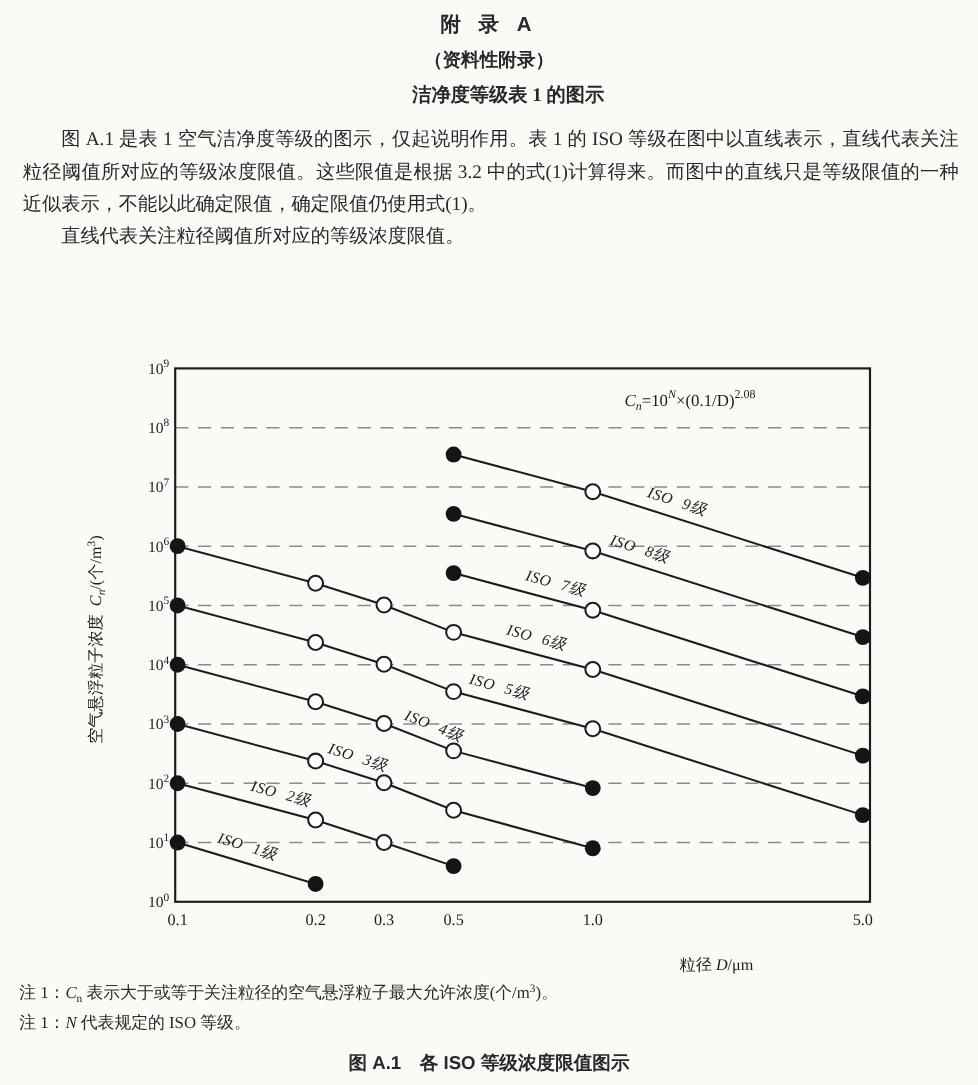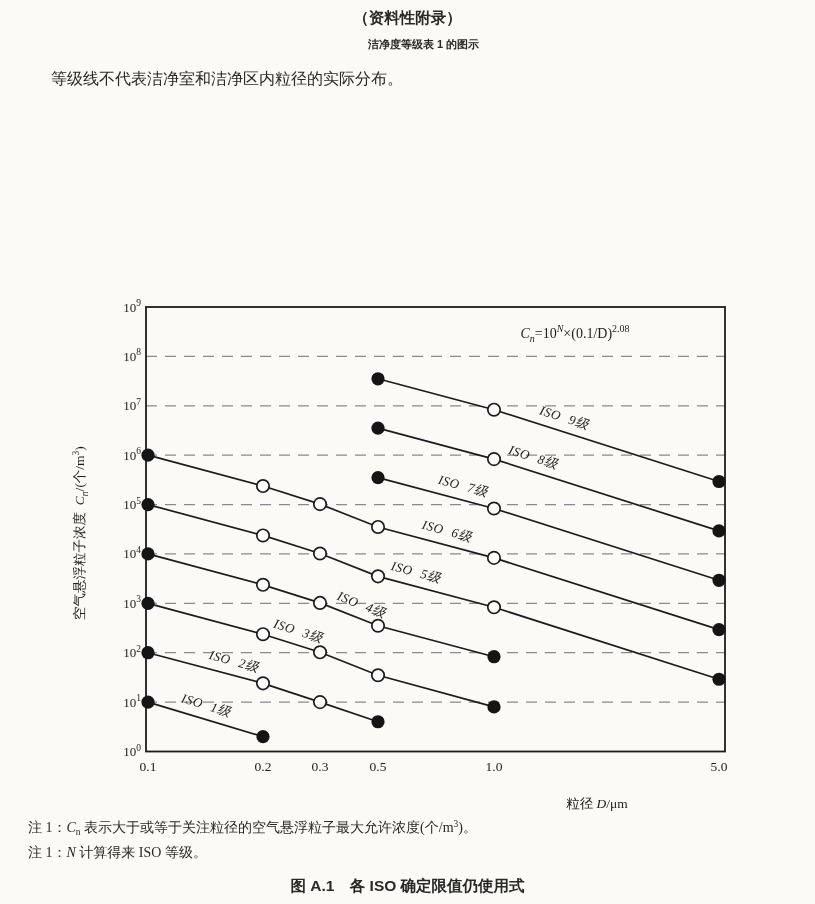--- a/index.html
+++ b/index.html
@@ -11,47 +11,49 @@
   .headings{text-align:center;}
   .doc-title{
     font-family:"Liberation Sans","DejaVu Sans",sans-serif;
     font-weight:bold;font-size:17px;letter-spacing:5px;padding-top:9px;
   }
   .doc-subtitle{
     font-family:Liberation Sans, sans-serif;
     font-weight:bold;font-size:15.5px;margin-top:8px;
   }
   .doc-heading{
-    font-family:Liberation Sans, sans-serif;
-    font-weight:bold;font-size:11px;margin-top:8px;padding-left:32px;
+    font-family:Liberation Serif, serif;
+    font-weight:bold;font-size:16px;margin-top:8px;padding-left:32px;
   }
   .bodytext{margin:13px 16px 0 19px;font-size:16px;line-height:27px;text-align:justify;}
   .bodytext p{margin:0;text-indent:32px;}
   #chart{position:absolute;left:0;top:0;z-index:1;}
   #chart text{font-family:"Liberation Serif","DejaVu Serif",serif;fill:#1c1c1c;}
-  .note{position:absolute;left:28px;font-size:14px;white-space:nowrap;}
+  .note{position:absolute;left:16px;font-size:14px;white-space:nowrap;}
   .note i, .caption i{font-family:"Liberation Serif","DejaVu Serif",serif;}
   .note sub{font-size:9.5px;vertical-align:-3px;}
   .note sup{font-size:9.5px;vertical-align:5px;}
   .caption{
     position:absolute;top:876px;left:0;right:0;text-align:center;
     font-family:"Liberation Sans","DejaVu Sans",sans-serif;
     font-weight:bold;font-size:15.5px;
   }
 </style>
 </head>
 <body>
 
 <div class="headings">
+  <div class="doc-title">附 录 A</div>
   <div class="doc-subtitle">（资料性附录）</div>
   <div class="doc-heading">洁净度等级表 1 的图示</div>
 </div>
 
 <div class="bodytext">
-  <p>等级线不代表洁净室和洁净区内粒径的实际分布。</p>
+  <p>图 A.1 是表 1 空气洁净度等级的图示，仅起说明作用。表 1 的 ISO 等级在图中以直线表示，直线代表关注粒径阈值所对应的等级浓度限值。这些限值是根据 3.2 中的式(1)计算得来。而图中的直线只是等级限值的一种近似表示，不能以此确定限值，确定限值仍使用式(1)。</p>
+  <p>直线代表关注粒径阈值所对应的等级浓度限值。</p>
 </div>
 
 <svg id="chart" width="815" height="904" viewBox="0 0 815 904" xmlns="http://www.w3.org/2000/svg">
     <g>
       <line x1="146" y1="702.1111111111111" x2="725" y2="702.1111111111111" stroke="#8a8a8a" stroke-width="1.3" stroke-dasharray="11 8"></line>
       <line x1="146" y1="652.7222222222222" x2="725" y2="652.7222222222222" stroke="#8a8a8a" stroke-width="1.3" stroke-dasharray="11 8"></line>
       <line x1="146" y1="603.3333333333334" x2="725" y2="603.3333333333334" stroke="#8a8a8a" stroke-width="1.3" stroke-dasharray="11 8"></line>
       <line x1="146" y1="553.9444444444445" x2="725" y2="553.9444444444445" stroke="#8a8a8a" stroke-width="1.3" stroke-dasharray="11 8"></line>
       <line x1="146" y1="504.55555555555554" x2="725" y2="504.55555555555554" stroke="#8a8a8a" stroke-width="1.3" stroke-dasharray="11 8"></line>
       <line x1="146" y1="455.1666666666667" x2="725" y2="455.1666666666667" stroke="#8a8a8a" stroke-width="1.3" stroke-dasharray="11 8"></line>
@@ -152,15 +154,15 @@
       <circle cx="494" cy="409.7227979404193" r="6.2" fill="#ffffff" stroke="#1c1c1c" stroke-width="1.7"></circle>
       <circle cx="719" cy="481.49748252806654" r="6.6" fill="#151515"></circle>
     </g>
     <text x="575" y="338" text-anchor="middle" font-size="14"><tspan font-style="italic">C</tspan><tspan dy="4" font-size="10" font-style="italic">n</tspan><tspan dy="-4">=10</tspan><tspan dy="-6" font-size="10" font-style="italic">N</tspan><tspan dy="6">×(0.1/D)</tspan><tspan dy="-6" font-size="10">2.08</tspan></text>
     <text x="84" y="533" text-anchor="middle" font-size="13.5" transform="rotate(-90 84 533)"><tspan>空气悬浮粒子浓度 </tspan><tspan font-style="italic">C</tspan><tspan dy="3.5" font-size="9.5" font-style="italic">n</tspan><tspan dy="-3.5">/(个/m</tspan><tspan dy="-5" font-size="9.5">3</tspan><tspan dy="5">)</tspan></text>
     <text x="597" y="808" text-anchor="middle" font-size="13.5"><tspan>粒径 </tspan><tspan font-style="italic">D</tspan><tspan>/μm</tspan></text>
   </svg>
 
 <div class="note" style="top:819px"><span>注 1：</span><i>C</i><sub>n</sub><span> 表示大于或等于关注粒径的空气悬浮粒子最大允许浓度(个/m</span><sup>3</sup><span>)。</span></div>
 
-<div class="note" style="top:844px"><span>注 1：</span><i>N</i><span> 计算得来 ISO 等级。</span></div>
+<div class="note" style="top:844px"><span>注 1：</span><i>N</i><span> 代表规定的 ISO 等级。</span></div>
 
-<div class="caption">图 A.1　各 ISO 确定限值仍使用式</div>
+<div class="caption">图 A.1　各 ISO 等级浓度限值图示</div>
 
 </body></html>

